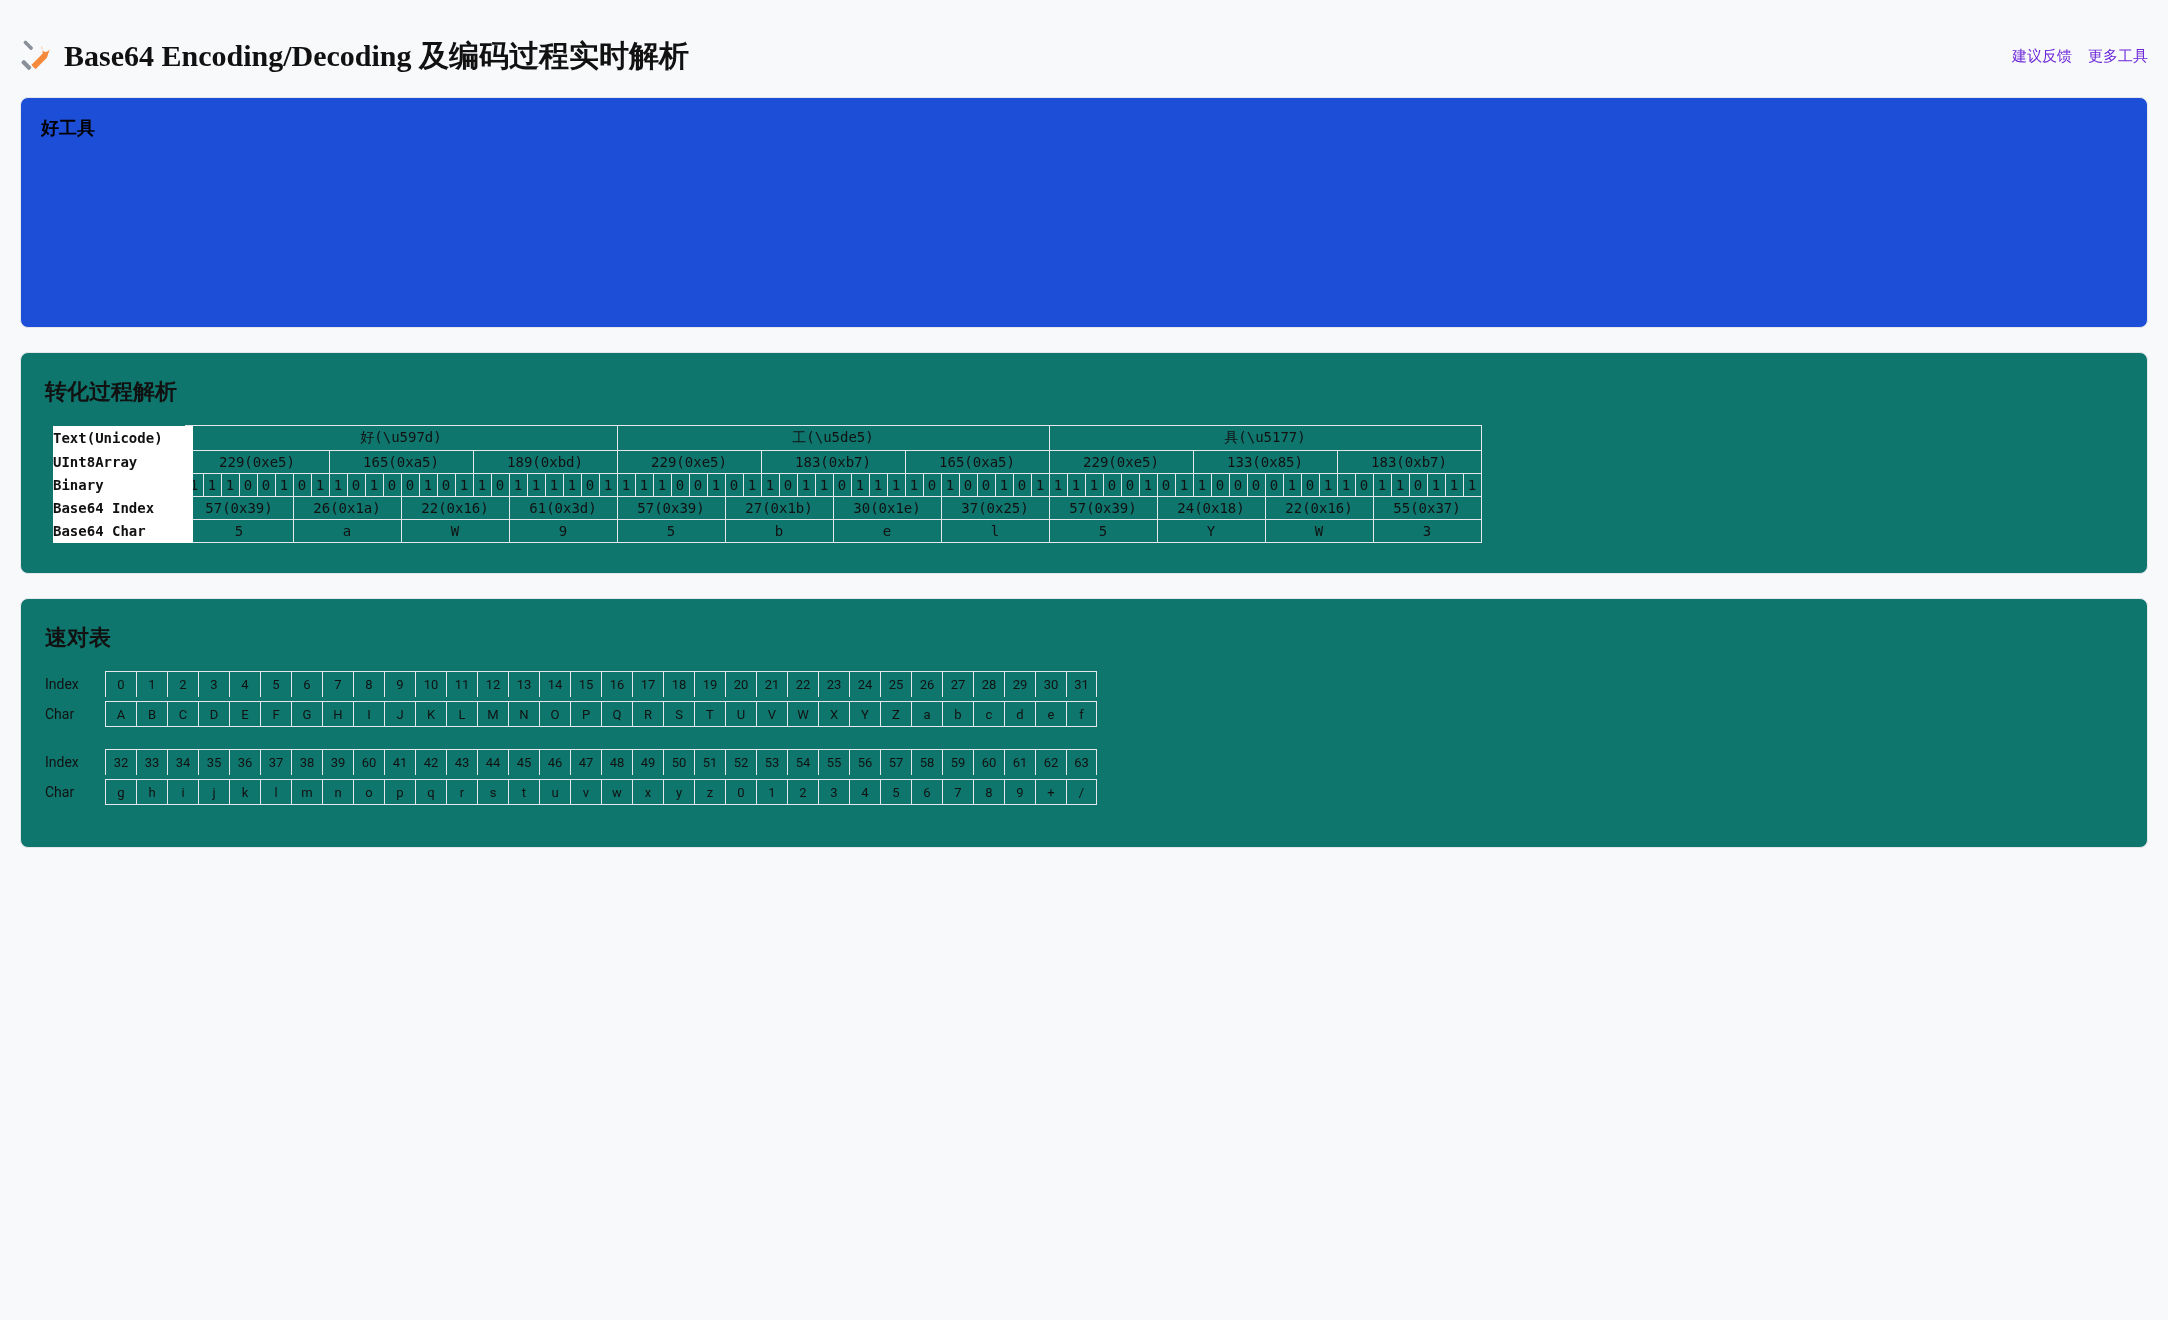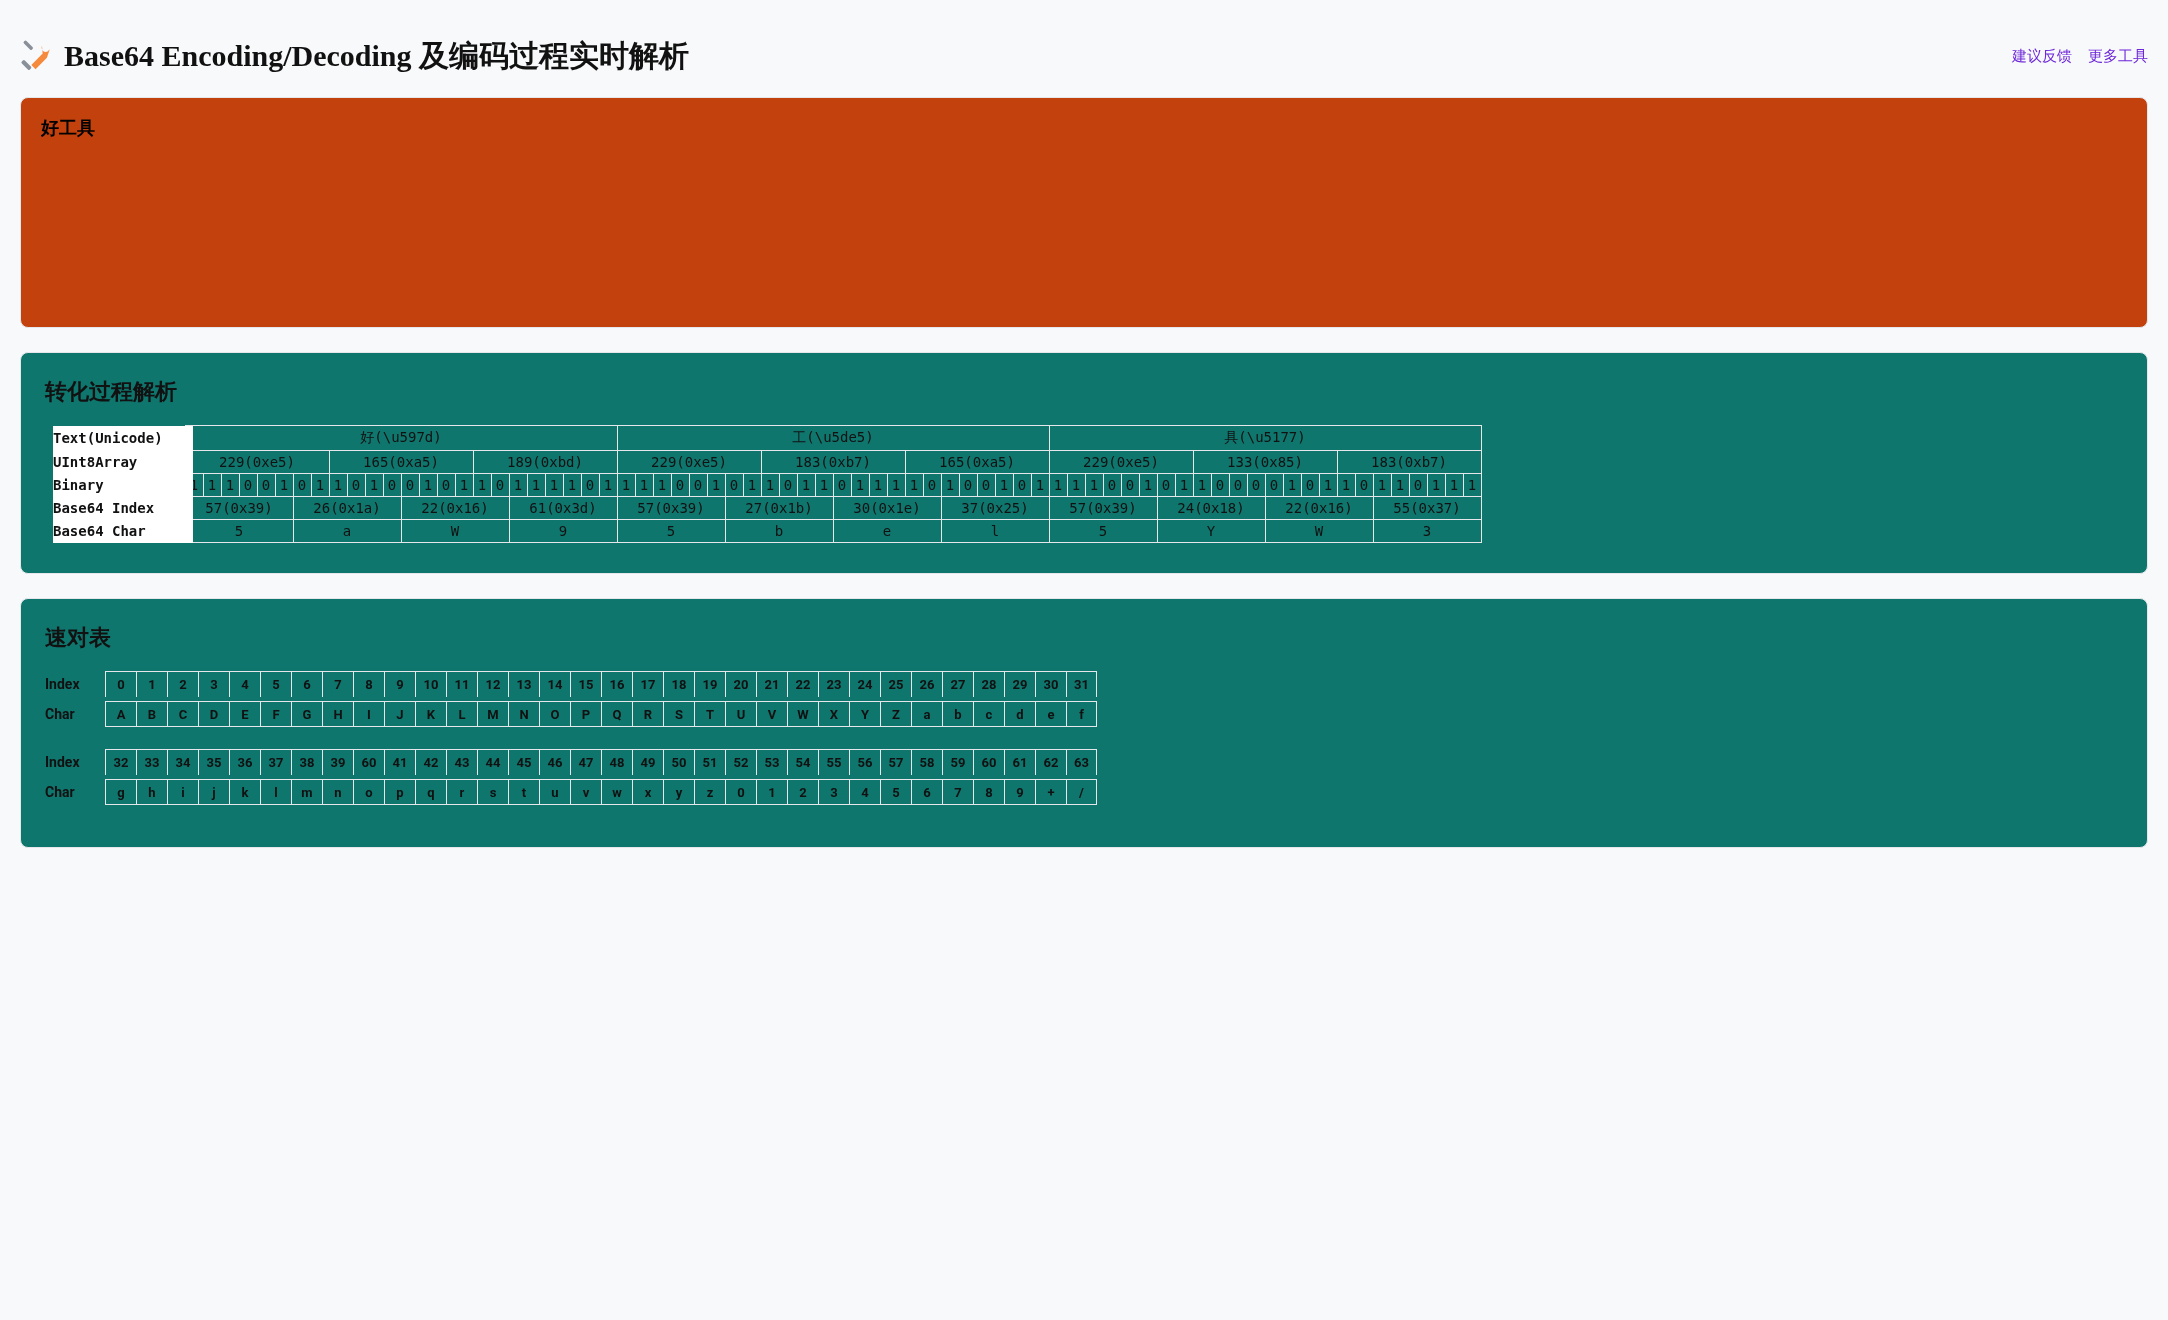--- a/index.html
+++ b/index.html
@@ -22,21 +22,21 @@
     font-size: 30px;
     font-weight: 700;
     color: #111;
   }
   .header-links { display: flex; gap: 16px; font-size: 15px; }
   .header-links a { color: #6d28d9; text-decoration: none; cursor: pointer; }
 
   .io-row { display: flex; gap: 24px; margin-bottom: 24px; }
   .io-box {
     flex: 1;
-    background: #c2410c;
+    background: #1d4ed8;
     border: 1px solid #e5e7eb;
     border-radius: 8px;
     padding: 18px 20px;
     min-height: 226px;
   }
   .io-text {
     font-family: ui-monospace, SFMono-Regular, Menlo, Consolas, monospace;
     font-size: 18px;
     font-weight: 600;
     white-space: pre-wrap;
@@ -107,21 +107,21 @@
     border: 1px solid #e5e7eb;
     border-right: none;
     width: 31px;
     height: 26px;
     display: flex;
     align-items: center;
     justify-content: center;
     font-size: 13px;
   }
   .lookup-cells .cell:last-child { border-right: 1px solid #e5e7eb; }
-  .lookup-group { margin-bottom: 22px; font-weight: bold; }
+  .lookup-group { margin-bottom: 22px; }
   .lookup-group .lookup-row:first-child .cell { border-bottom: none; }
 </style>
 </head>
 <body>
 
 <div class="page">
 
   <div class="header">
     <div class="header-left">
       <span>

